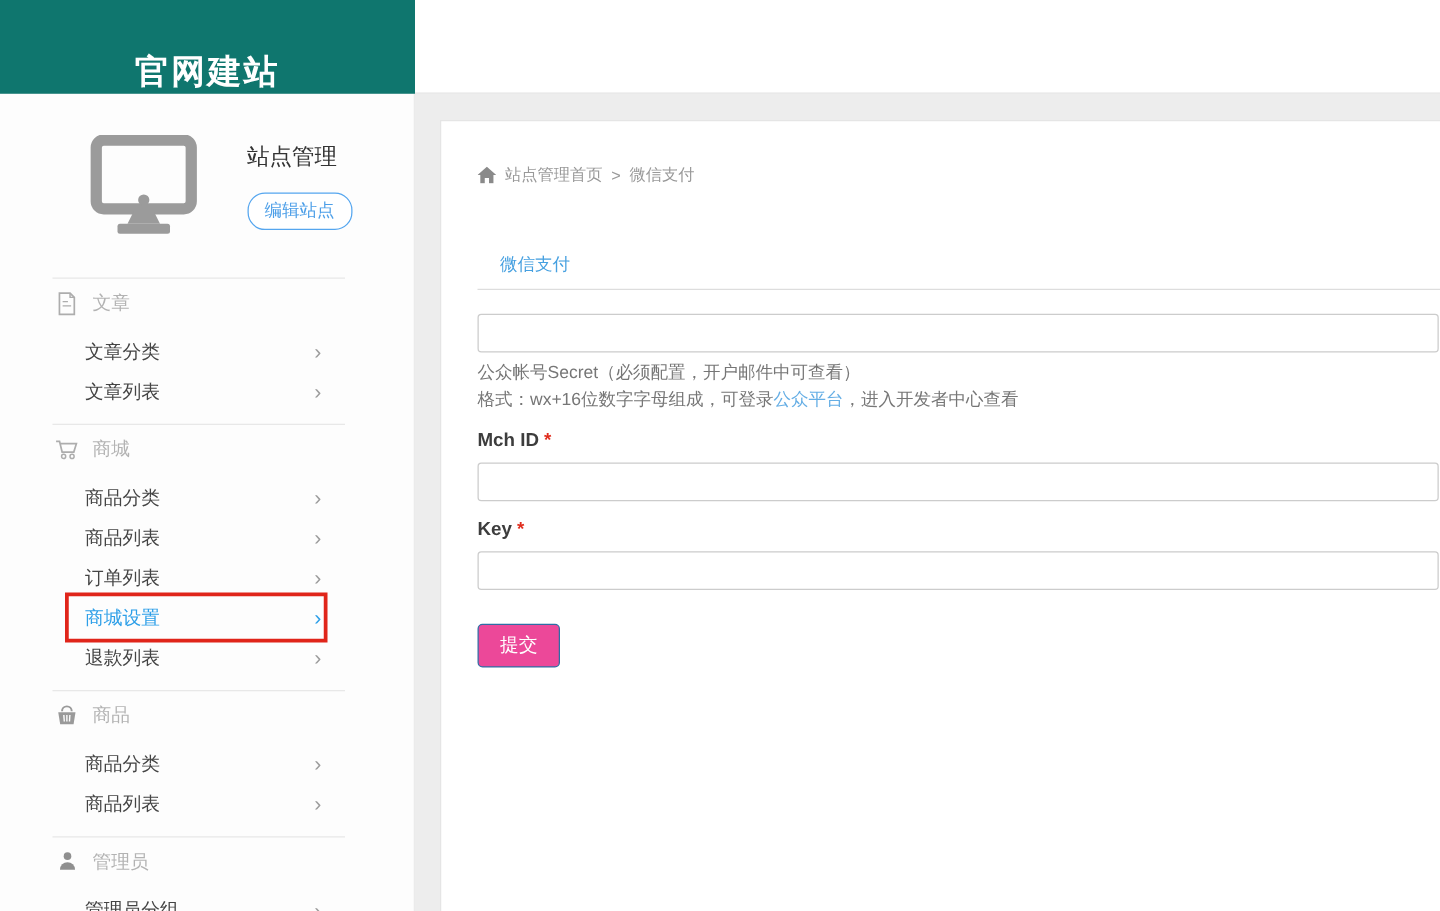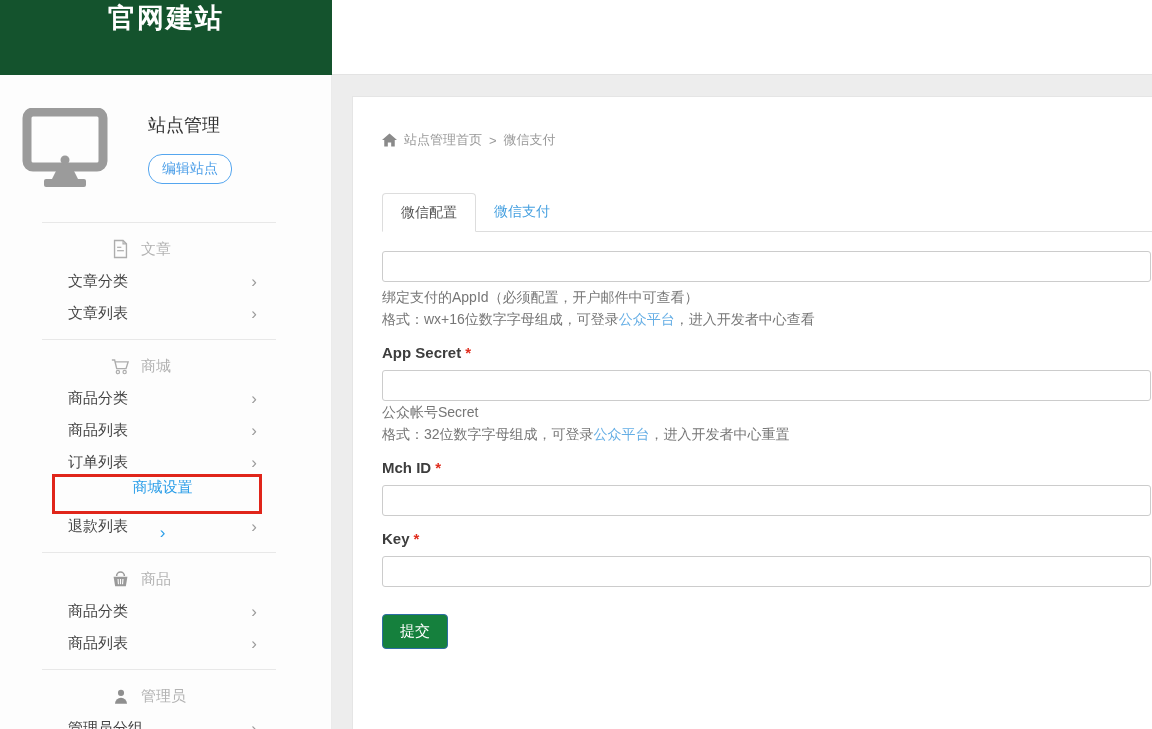--- a/index.html
+++ b/index.html
@@ -1,44 +1,44 @@
 <!DOCTYPE html>
 <html><head>
 <meta charset="utf-8">
 <style>
   * { margin:0; padding:0; box-sizing:border-box; }
   html,body { width:1152px; height:729px; overflow:hidden;
     font-family:"Liberation Sans","DejaVu Sans",sans-serif; background:#ededed; }
 
   
   .logo-block { position:absolute; top:0; left:0; width:332px; height:75px;
-    background:#14532d; display:flex; align-items:flex-start; justify-content:center; z-index:3; }
+    background:#0f766e; display:flex; align-items:flex-end; justify-content:center; z-index:3; }
   .logo-text { color:#fff; font-size:27px; font-weight:bold; letter-spacing:2px; }
   .topbar { position:absolute; top:0; left:332px; right:0; height:75px;
     background:#fff; border-bottom:1px solid #e3e3e3; z-index:2; }
 
   
   .sidebar { position:absolute; top:75px; left:0; width:332px; bottom:0;
     background:#fdfdfd; border-right:1px solid #ebebeb; z-index:2; overflow:hidden; }
-  .site-card { display:flex; padding:33px 0 24px 22px; }
+  .site-card { display:flex; padding:33px 0 24px 22px;justify-content:center; }
   .monitor-wrap { width:86px; height:80px; }
   .site-info { margin-left:40px; padding-top:5px; }
   .site-title { font-size:18px; color:#333; }
   .edit-site-btn { margin-top:17px; display:inline-block; background:#fff;
     border:1px solid #55a6ef; color:#4d9fe8; font-size:14px; padding:5px 13px;
     border-radius:14px; cursor:pointer; font-family:inherit; }
   .divider { border:0; border-top:1px solid #e8e8e8; margin:10px 55px 10px 42px; }
-  .section-header { height:32px; display:flex; align-items:center; padding-left:68px;margin-left:43px; }
+  .section-header { height:32px; display:flex; align-items:flex-start; padding-left:44px; }
   .section-header .icon { width:19px; display:flex; justify-content:center; }
   .section-label { margin-left:11px; font-size:15px; color:#b3b3b3; }
   .menu-item { position:relative; height:32px; display:flex; align-items:center;
     justify-content:space-between; padding:0 74px 0 68px; font-size:15px;
     color:#444; cursor:pointer;gap:27px; }
   .chevron { color:#9c9c9c; font-size:17px; line-height:1; }
-  .menu-item.highlighted { color:#2d9fe8;flex-direction:column; }
+  .menu-item.highlighted { color:#2d9fe8; }
   .menu-item.highlighted .chevron { color:#2d9fe8; }
   .red-box { position:absolute; left:52px; right:69px; top:-4px; bottom:-4px;
     border:3px solid #e0251a; pointer-events:none; }
 
   
   .content-card { position:absolute; top:96px; left:352px; right:-60px; bottom:-20px;
     background:#fff; border:1px solid #e5e5e5; padding:34px 0 0 29px; z-index:1; }
   .breadcrumb { display:flex; align-items:center; color:#999; font-size:13px; }
   .breadcrumb .sep { margin:0 7px; }
   .breadcrumb .home-ic { margin-right:7px; display:flex; }
@@ -51,21 +51,21 @@
 
   .form { margin-top:19px; padding-right:60px; }
   .field { margin-bottom:14px; }
   .field-label { font-size:15px; font-weight:bold; color:#3d3d3d; margin-bottom:9px; }
   .req { color:#e02d1e; margin-left:4px; }
   .text-input { display:block; width:100%; height:31px; border:1px solid #ccc;
     border-radius:3px; padding:0 10px; font-size:14px; color:#333; background:#fff; }
   .help { font-size:14px; color:#767676; line-height:22px; }
   .help:first-of-type { margin-top:4px; }
   .help .lnk { color:#65aee5; cursor:pointer; }
-  .submit-btn { margin-top:13px; background:#15803d; border:1px solid #2e6da4;
+  .submit-btn { margin-top:13px; background:#ec4899; border:1px solid #2e6da4;
     color:#fff; font-size:15px; padding:7px 17px; border-radius:4px; cursor:pointer;
     font-family:inherit; }
 </style>
 </head>
 <body>
 
 <div class="logo-block">
   <span class="logo-text">官网建站</span>
 </div>
 <div class="topbar"></div>
@@ -198,44 +198,33 @@
       <svg width="15" height="14" viewBox="0 0 16 14">
         <path d="M8 0 L16 7 L13.6 7 L13.6 14 L9.8 14 L9.8 9.6 L6.2 9.6 L6.2 14 L2.4 14 L2.4 7 L0 7 Z" fill="#8a8a8a"></path>
       </svg>
     </span>
     <span>站点管理首页</span>
     <span class="sep">&gt;</span>
     <span>微信支付</span>
   </div>
 
   <div class="tabs">
-    <div class="tab active">微信配置</div>
     <div class="tab inactive">微信支付</div>
   </div>
 
   <div class="form">
 
     <div class="field">
       <input class="text-input" type="text" value="" style="">
-      <div class="help">绑定支付的AppId（必须配置，开户邮件中可查看）</div>
+      <div class="help">公众帐号Secret（必须配置，开户邮件中可查看）</div>
       <div class="help">
         <span>格式：wx+16位数字字母组成，可登录</span><span class="lnk">公众平台</span><span>，进入开发者中心查看</span>
       </div>
     </div>
 
-    <div class="field">
-      <div class="field-label">
-        <span>App Secret</span><span class="req">*</span>
-      </div>
-      <input class="text-input" type="text" value="" style="">
-      <div class="help">公众帐号Secret</div>
-      <div class="help">
-        <span>格式：32位数字字母组成，可登录</span><span class="lnk">公众平台</span><span>，进入开发者中心重置</span>
-      </div>
-    </div>
 
     <div class="field">
       <div class="field-label">
         <span>Mch ID</span><span class="req">*</span>
       </div>
       <input class="text-input" type="text" value="" style="">
     </div>
 
     <div class="field">
       <div class="field-label">

